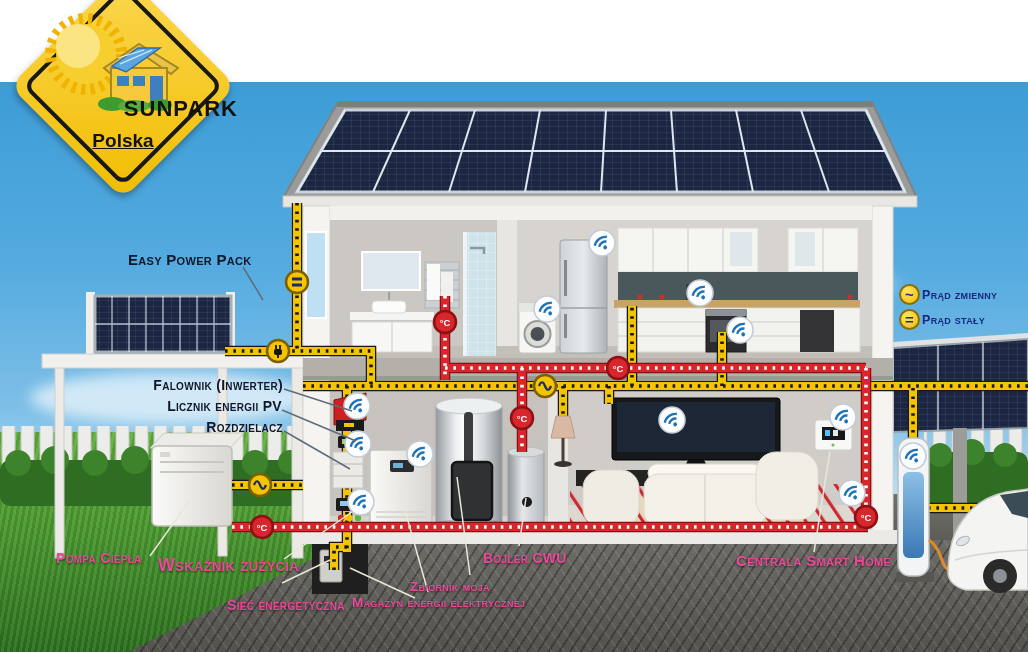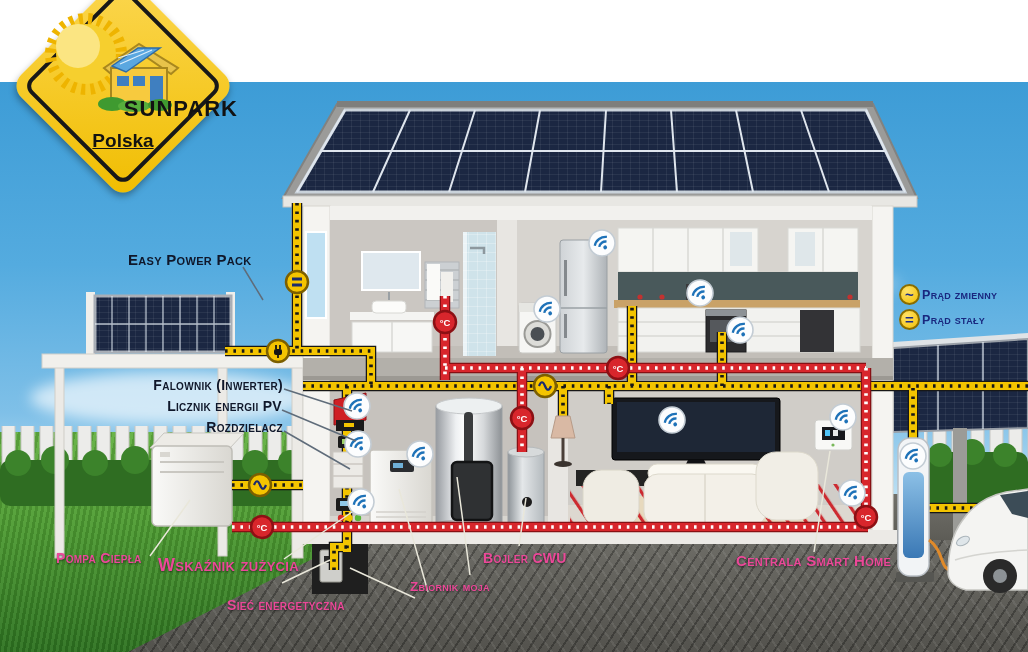--- a/index.html
+++ b/index.html
@@ -474,20 +474,21 @@
 
   <div class="lbl lbl-navy" style="left:128px;top:251px;font-size:15px">Easy Power Pack</div>
   <div class="lbl lbl-navy" style="right:745px;top:377px">Falownik (Inwerter)</div>
   <div class="lbl lbl-navy" style="right:746px;top:398px">Licznik energii PV</div>
   <div class="lbl lbl-navy" style="right:745px;top:419px">Rozdzielacz</div>
 
   <div class="lbl lbl-light" style="left:56px;top:550px;font-size:14px">Pompa Ciepła</div>
   <div class="lbl lbl-light" style="left:158px;top:555px;font-size:18px">Wskaźnik zużycia</div>
   <div class="lbl lbl-light" style="left:227px;top:597px;font-size:14px">Sieć energetyczna</div>
   <div class="lbl lbl-light" style="left:352px;top:595px;line-height:16px">
+    <span style="display:block">Magazyn energii elektrycznej</span>
   </div>
   <div class="lbl lbl-light" style="left:410px;top:579px">Zbiornik moja</div>
   <div class="lbl lbl-light" style="left:483px;top:550px;font-size:14px">Bojler CWU</div>
   <div class="lbl lbl-light" style="left:736px;top:552px;font-size:15px">Centrala Smart Home</div>
 
   <div class="logo">
     <div class="diamond"></div>
     <div class="logo-inner">
       <svg width="230" height="232" viewBox="0 0 230 232">
         <g>

